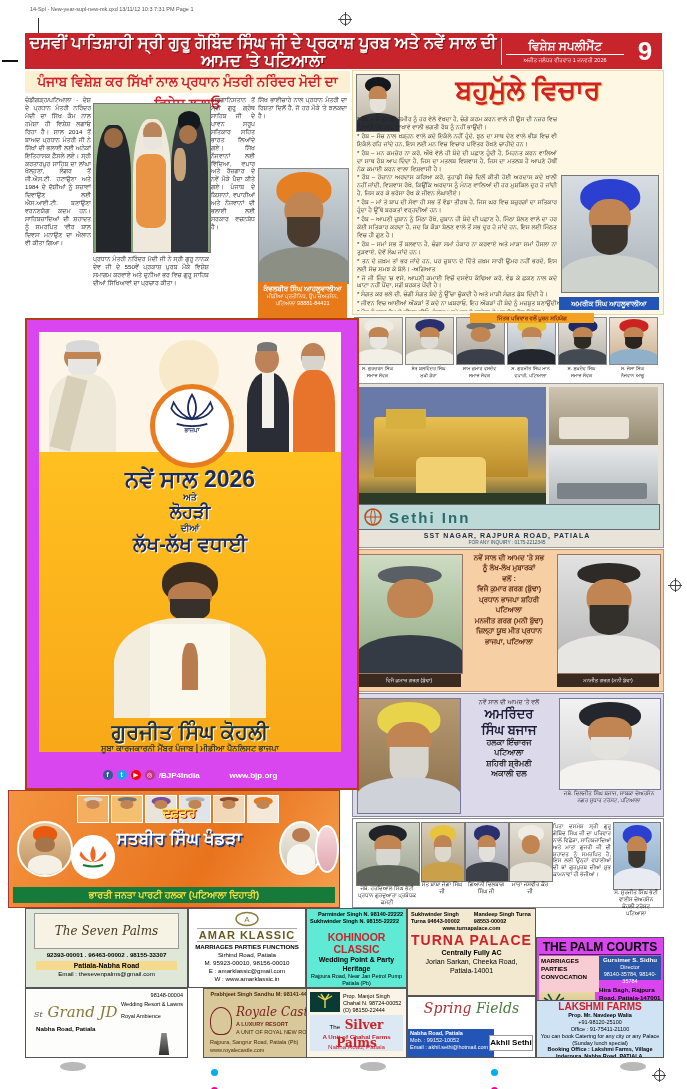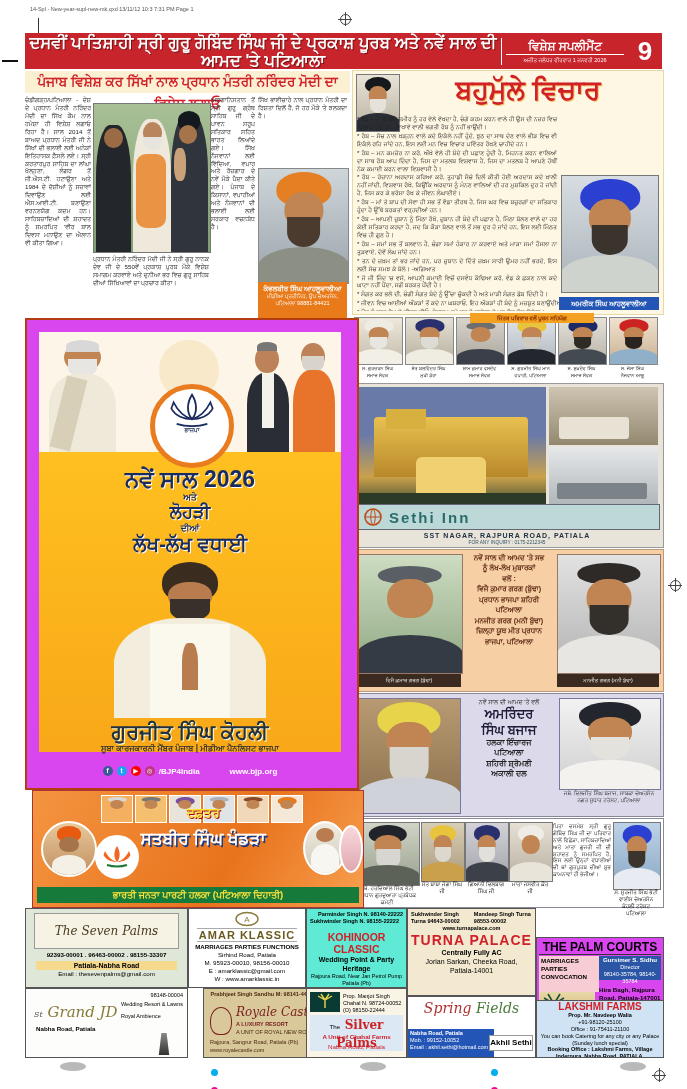--- a/index.html
+++ b/index.html
@@ -60,24 +60,24 @@
   
   #bha{left:352px;top:818px;width:310px;height:88px;background:#fff;border:1px solid #889;}
   
   #bjp{left:25px;top:318px;width:330px;height:468px;background:#d946ef;border:2px solid #b43c12;}
   #bjp .top{position:absolute;left:12px;top:12px;width:302px;height:120px;background:#fdf6e8;}
   #bjp .panel{position:absolute;left:12px;top:132px;width:302px;height:300px;background:linear-gradient(#ffc020,#f8a818);}
   #bjp .lotusc{position:absolute;left:50%;transform:translateX(-50%);top:64px;width:74px;height:74px;border-radius:50%;background:#fff;border:5px solid #e87c1e;text-align:center;}
   #bjp .w1{color:#1a2b5e;font-weight:bold;text-align:center;text-shadow:1px 1px 0 #fff;}
   #bjp .nm{position:absolute;left:12px;top:400px;width:302px;text-align:center;font-size:21px;font-weight:bold;color:#21313f;text-shadow:1px 1px 0 #ffd;}
   #bjp .ds{position:absolute;left:12px;top:424px;width:302px;text-align:center;font-size:8.2px;font-weight:bold;color:#333;}
-  #bjp .soc{position:absolute;left:12px;top:442px;width:302px;height:18px;display:flex;align-items:center;justify-content:center;gap:4px;color:#fff;font-size:8px;}
+  #bjp .soc{position:absolute;left:12px;top:442px;width:302px;height:18px;display:flex;align-items:flex-end;justify-content:center;gap:4px;color:#fff;font-size:8px;}
   .sic{width:10px;height:10px;border-radius:50%;color:#fff;font-size:6.5px;line-height:10px;text-align:center;font-weight:bold;}
   
-  #kha{left:32px;top:790px;width:330px;height:116px;background:linear-gradient(120deg,#f49440,#e9731d 60%,#f6a050);border:1px solid #a33;}
+  #kha{left:8px;top:790px;width:330px;height:116px;background:linear-gradient(120deg,#f49440,#e9731d 60%,#f6a050);border:1px solid #a33;}
   #kha .name{position:absolute;left:70px;top:38px;width:200px;text-align:center;color:#fff;font-weight:bold;font-size:17px;text-shadow:1.5px 1.5px 0 #143a8c;}
   #kha .off{position:absolute;left:70px;top:14px;width:200px;text-align:center;color:#ffe33c;font-weight:bold;font-size:13px;text-shadow:1px 1px 0 #a00;}
   #kha .grn{position:absolute;left:4px;bottom:4px;width:322px;height:16px;background:#157a3a;color:#ffe33c;font-weight:bold;font-size:9.5px;text-align:center;line-height:16px;}
   .oval{border-radius:50%;border:2px solid #fff;overflow:hidden;position:absolute;}
   
   .card{position:absolute;border:1px solid #555;background:#fff;overflow:hidden;}
   .cttl{font-weight:bold;text-align:center;}
   
   .cross{position:absolute;width:14px;height:14px;}
   .cross:before{content:"";position:absolute;left:50%;top:0;width:1px;height:100%;background:#444;}

